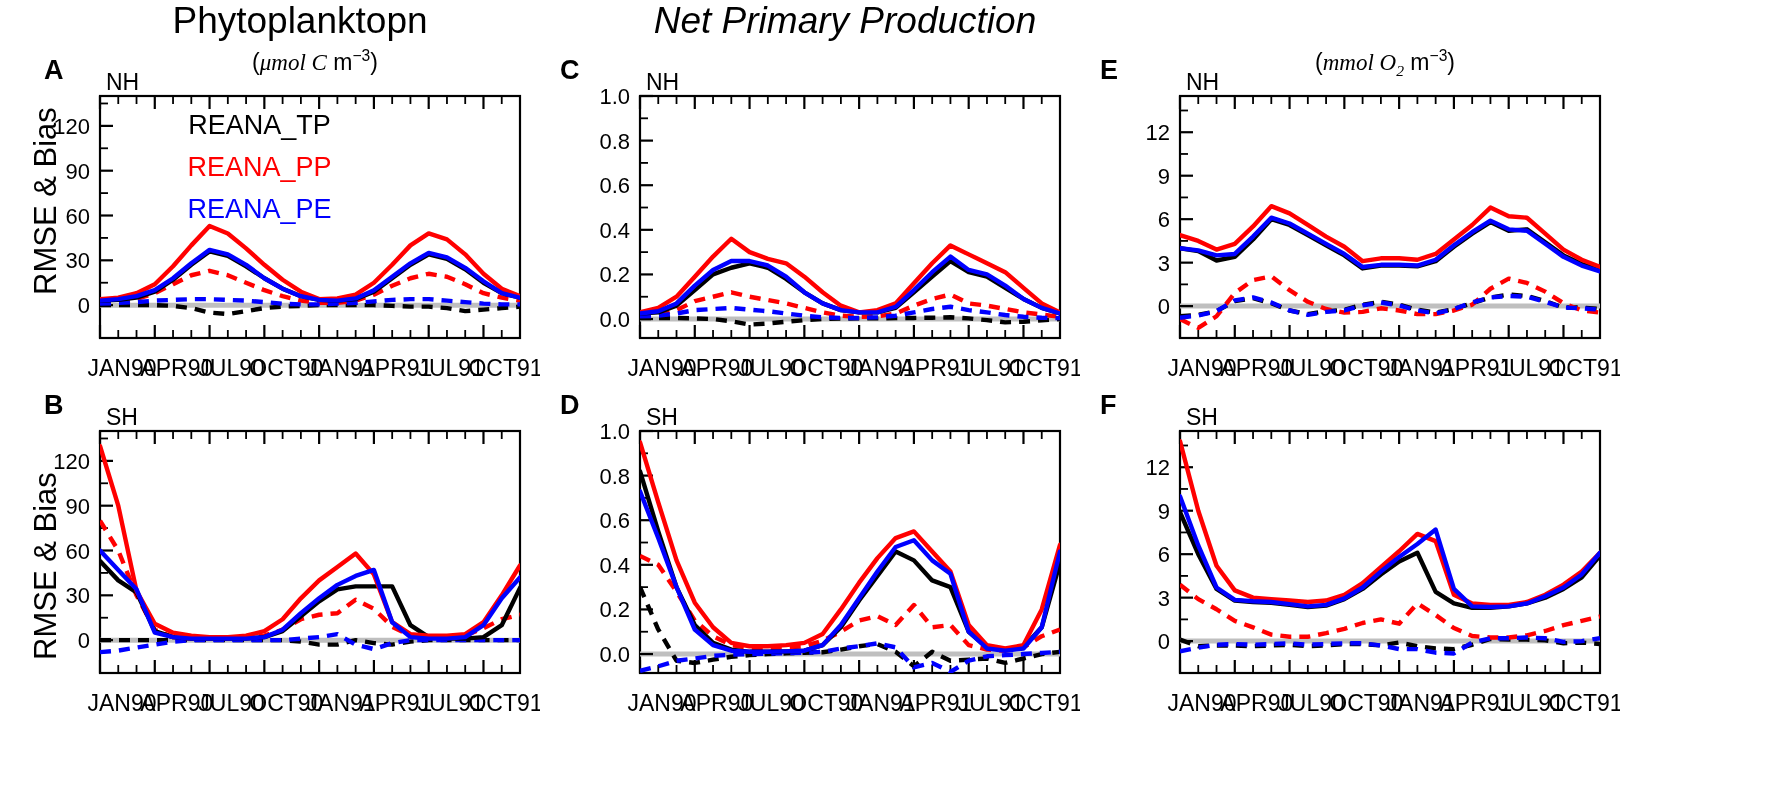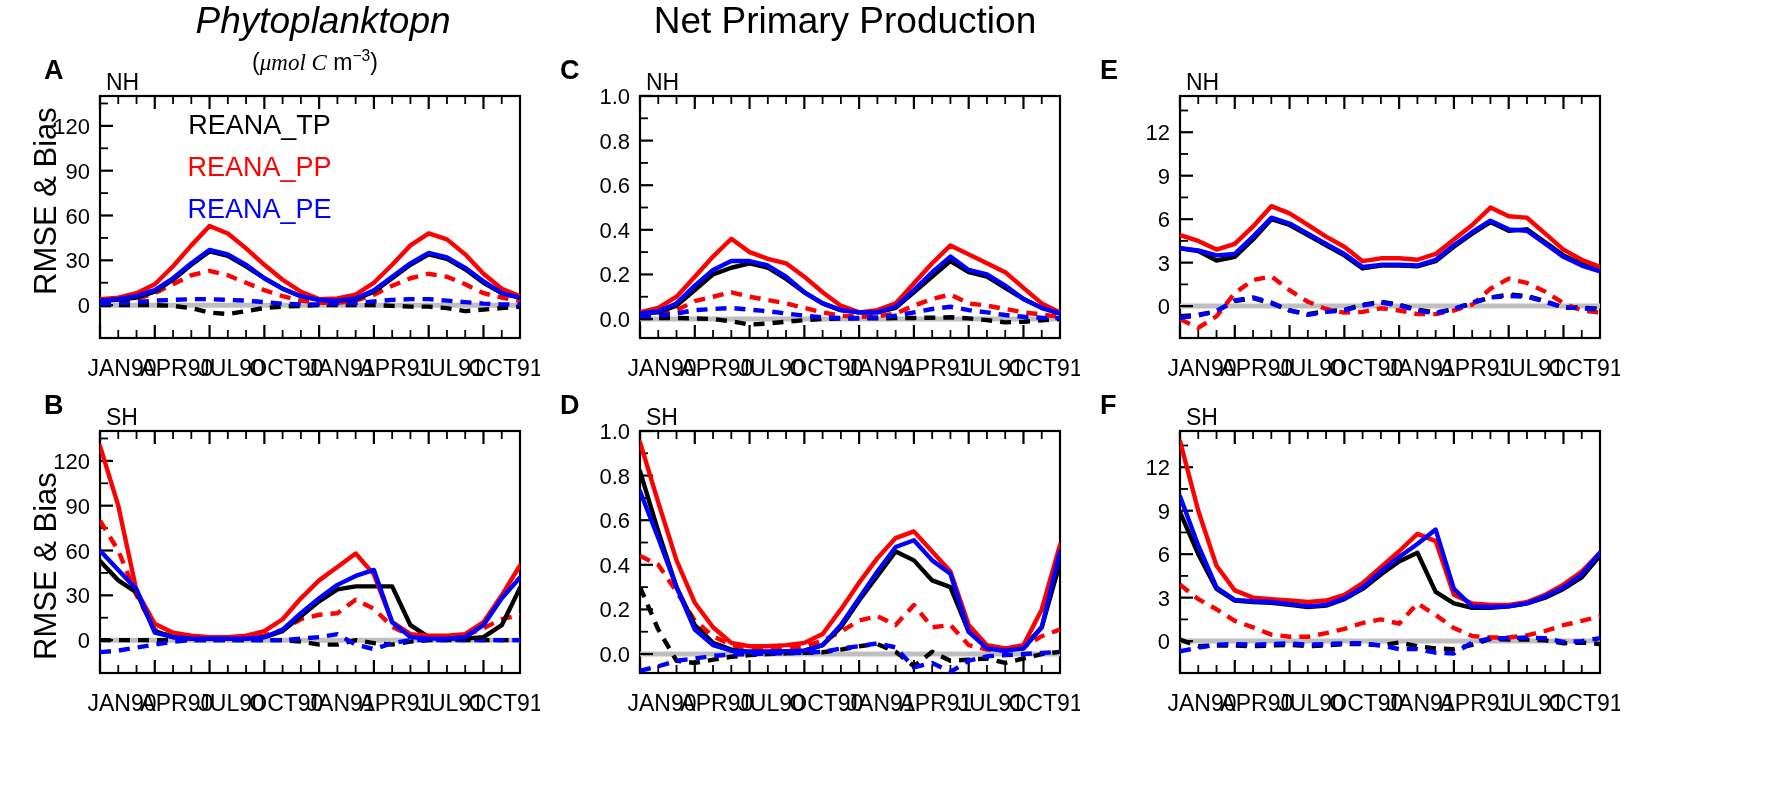--- a/index.html
+++ b/index.html
@@ -32,25 +32,26 @@
   .zeroline{stroke:#bfbfbf;stroke-width:5;}
   .ser-solid{fill:none;stroke-width:4.4;stroke-linejoin:round;stroke-linecap:round;}
   .ser-dash{fill:none;stroke-width:4.4;stroke-linejoin:round;stroke-linecap:butt;stroke-dasharray:11 8;}
   .legend-txt{font-size:27px;font-family:"Liberation Sans",sans-serif;}
 </style>
 </head>
 <body>
 
 <div id="figure">
 
-  <div class="col-title" style="left:78px;top:2px;width:490px;font-style:italic;">Phytoplanktopn</div>
+  <div class="col-title" style="left:55px;top:2px;width:490px;">Phytoplanktopn</div>
   <div class="col-units" style="left:70px;top:47px;width:490px;">(<span class="it">μmol C</span> m<sup>−3</sup>)</div>
 
-  <div class="col-title" style="left:600px;top:2px;width:490px;">Net Primary Production</div>
-
+  <div class="col-title" style="left:600px;top:2px;width:490px;font-style:italic;">Net Primary Production</div>
+
+  <div class="col-units" style="left:1140px;top:47px;width:490px;">(<span class="it">mmol O<sub>2</sub></span> m<sup>−3</sup>)</div>
 
   <div class="ylabel" style="left:28px;top:295px;">RMSE &amp; Bias</div>
   <div class="ylabel" style="left:28px;top:660px;">RMSE &amp; Bias</div>
 
   <div class="panel-letter" style="left:44px;top:55px;">A</div>
   <div class="panel-letter" style="left:44px;top:390px;">B</div>
   <div class="panel-letter" style="left:560px;top:55px;">C</div>
   <div class="panel-letter" style="left:560px;top:390px;">D</div>
   <div class="panel-letter" style="left:1100px;top:55px;">E</div>
   <div class="panel-letter" style="left:1100px;top:390px;">F</div>

